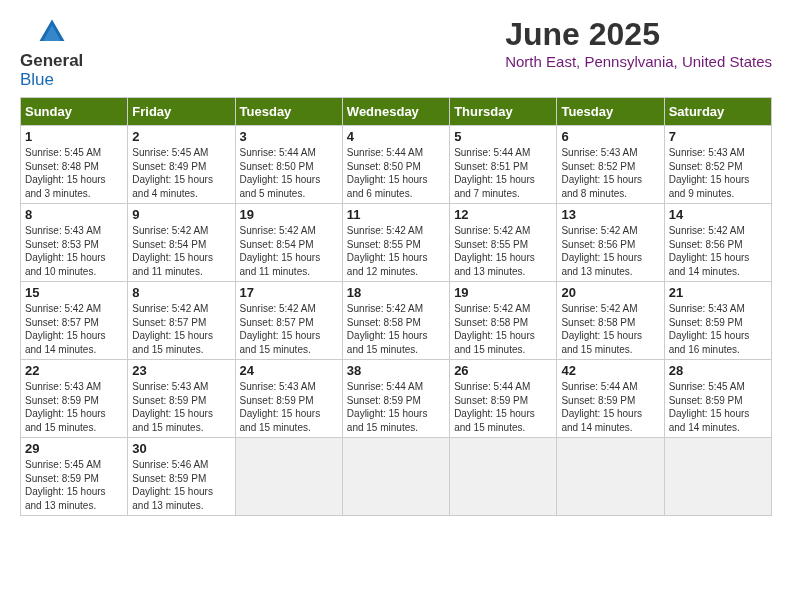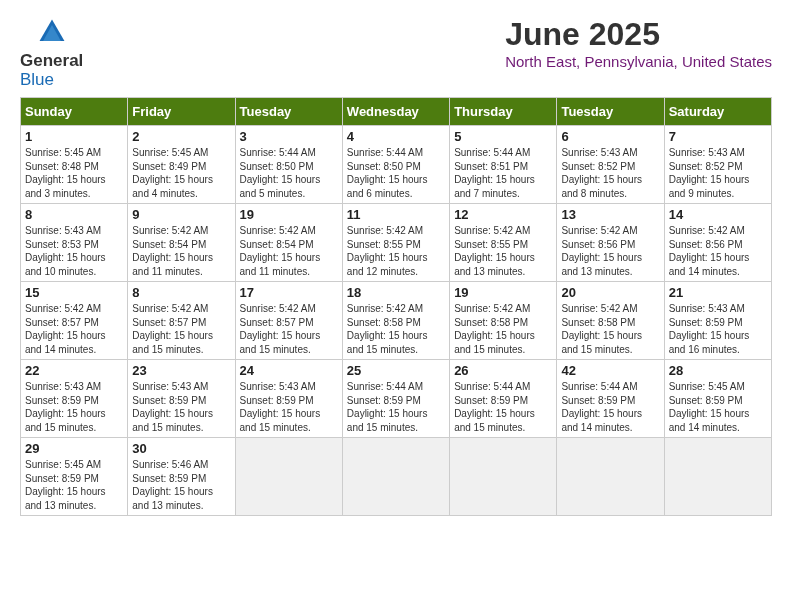--- a/index.html
+++ b/index.html
@@ -233,21 +233,21 @@
           </td>
           <td>
             <span class="day-num">23</span>
             <div class="day-info">Sunrise: 5:43 AM<br>Sunset: 8:59 PM<br>Daylight: 15 hours and 15 minutes.</div>
           </td>
           <td>
             <span class="day-num">24</span>
             <div class="day-info">Sunrise: 5:43 AM<br>Sunset: 8:59 PM<br>Daylight: 15 hours and 15 minutes.</div>
           </td>
           <td>
-            <span class="day-num">25</span>
+            <span class="day-num">38</span>
             <div class="day-info">Sunrise: 5:44 AM<br>Sunset: 8:59 PM<br>Daylight: 15 hours and 15 minutes.</div>
           </td>
           <td>
             <span class="day-num">26</span>
             <div class="day-info">Sunrise: 5:44 AM<br>Sunset: 8:59 PM<br>Daylight: 15 hours and 15 minutes.</div>
           </td>
           <td>
             <span class="day-num">42</span>
             <div class="day-info">Sunrise: 5:44 AM<br>Sunset: 8:59 PM<br>Daylight: 15 hours and 14 minutes.</div>
           </td>

